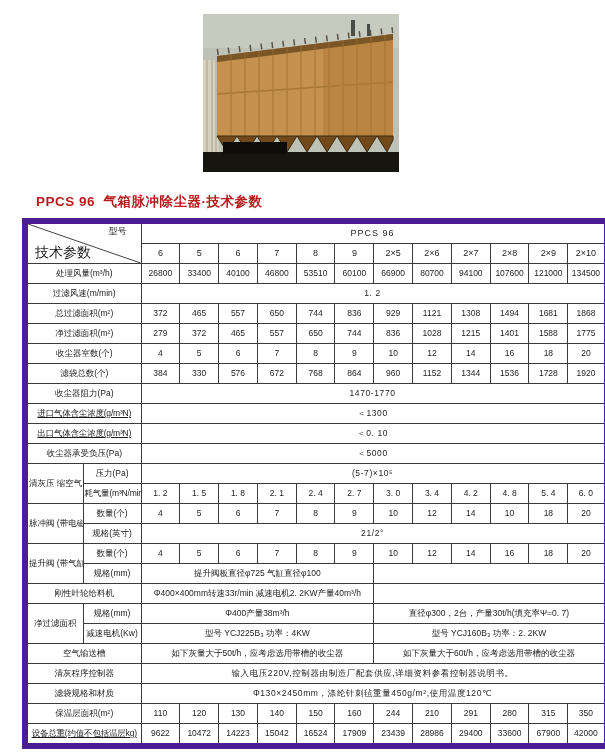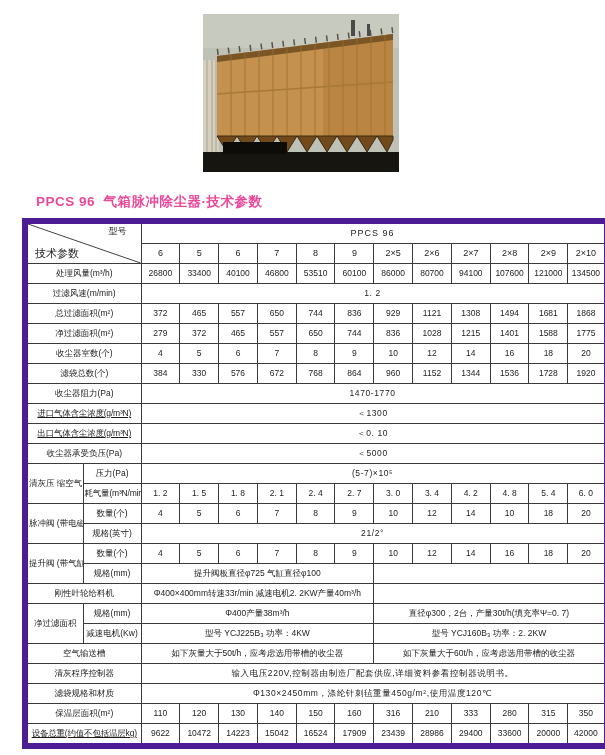--- a/index.html
+++ b/index.html
@@ -3,36 +3,36 @@
 <meta charset="utf-8">
 <style>
   html,body{margin:0;padding:0;}
   body{
     width:605px;height:755px;position:relative;background:#ffffff;
     font-family:"Liberation Sans","DejaVu Sans",sans-serif;color:#1c1c1c;
   }
   .photo{position:absolute;left:203px;top:14px;width:196px;height:158px;}
   .page-title{
     position:absolute;left:8px;top:193px;font-size:13.5px;font-weight:bold;
-    color:#ec4899;white-space:pre;letter-spacing:.5px;padding-left:28px;
+    color:#b91c1c;white-space:pre;letter-spacing:.5px;padding-left:28px;
   }
   table.spec{
     position:absolute;left:22px;top:218px;width:582px;
     border-collapse:collapse;table-layout:fixed;border:6px solid #4c1d95;
   }
   .spec td,.spec th{
     border:1px solid #3a3a3a;padding:0 1px;text-align:center;vertical-align:middle;
     font-size:8.5px;font-weight:normal;height:19px;line-height:1.05;
     overflow:hidden;white-space:nowrap;
   }
   .spec thead th{font-size:9px;}
   .corner{position:relative;padding:0;}
   .corner svg{position:absolute;left:0;top:0;width:100%;height:100%;}
   .corner .tr-label{position:absolute;top:3px;right:14px;font-size:9px;}
-  .corner .bl-label{position:absolute;bottom:3px;left:7px;font-size:11px;}
+  .corner .bl-label{position:absolute;bottom:3px;left:7px;font-size:14px;}
   .series-th{white-space:pre;letter-spacing:1px;}
   .group-cell{white-space:pre-line;line-height:1.25;}
   .fs8{font-size:8px;letter-spacing:-.2px;text-decoration:underline;}
   .fs7{font-size:7px;letter-spacing:-.2px;}
   .span-cell{letter-spacing:.6px;}
 </style>
 </head>
 <body>
 
 <div class="photo">
@@ -91,21 +91,21 @@
   </thead>
   <tbody id="spec-body">
       <tr>
         <td colspan="2">处理风量(m³/h)</td>
         <td>26800</td>
         <td>33400</td>
         <td>40100</td>
         <td>46800</td>
         <td>53510</td>
         <td>60100</td>
-        <td>86000</td>
+        <td>66900</td>
         <td>80700</td>
         <td>94100</td>
         <td>107600</td>
         <td>121000</td>
         <td>134500</td>
       </tr>
       <tr>
         <td colspan="2">过滤风速(m/min)</td>
         <td colspan="12" class="span-cell">1. 2</td>
       </tr>
@@ -279,36 +279,36 @@
         <td colspan="12" class="span-cell">Φ130×2450mm，涤纶针刺毡重量450g/m²,使用温度120℃</td>
       </tr>
       <tr>
         <td colspan="2">保温层面积(m²)</td>
         <td>110</td>
         <td>120</td>
         <td>130</td>
         <td>140</td>
         <td>150</td>
         <td>160</td>
-        <td>316</td>
+        <td>244</td>
         <td>210</td>
-        <td>333</td>
+        <td>291</td>
         <td>280</td>
         <td>315</td>
         <td>350</td>
       </tr>
       <tr>
         <td colspan="2" class="fs8">设备总重(约值不包括温层kg)</td>
         <td>9622</td>
         <td>10472</td>
         <td>14223</td>
         <td>15042</td>
         <td>16524</td>
         <td>17909</td>
         <td>23439</td>
         <td>28986</td>
         <td>29400</td>
         <td>33600</td>
-        <td>20000</td>
+        <td>67900</td>
         <td>42000</td>
       </tr>
     </tbody>
 </table>
 
 </body></html>

